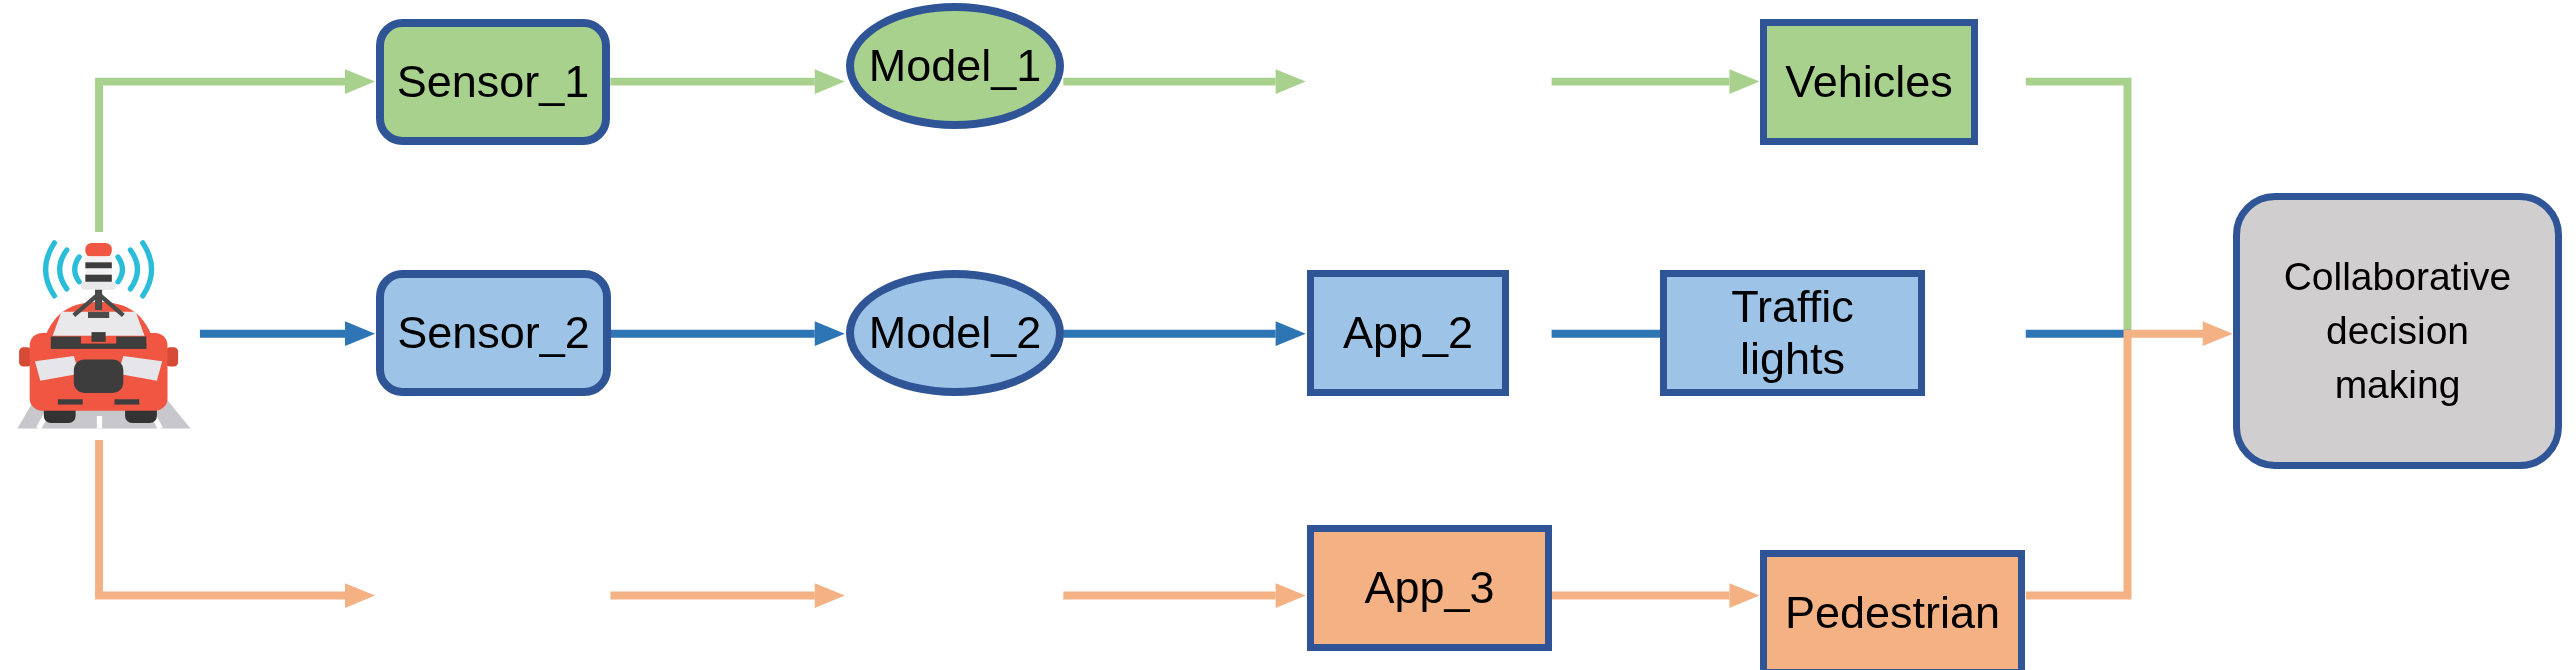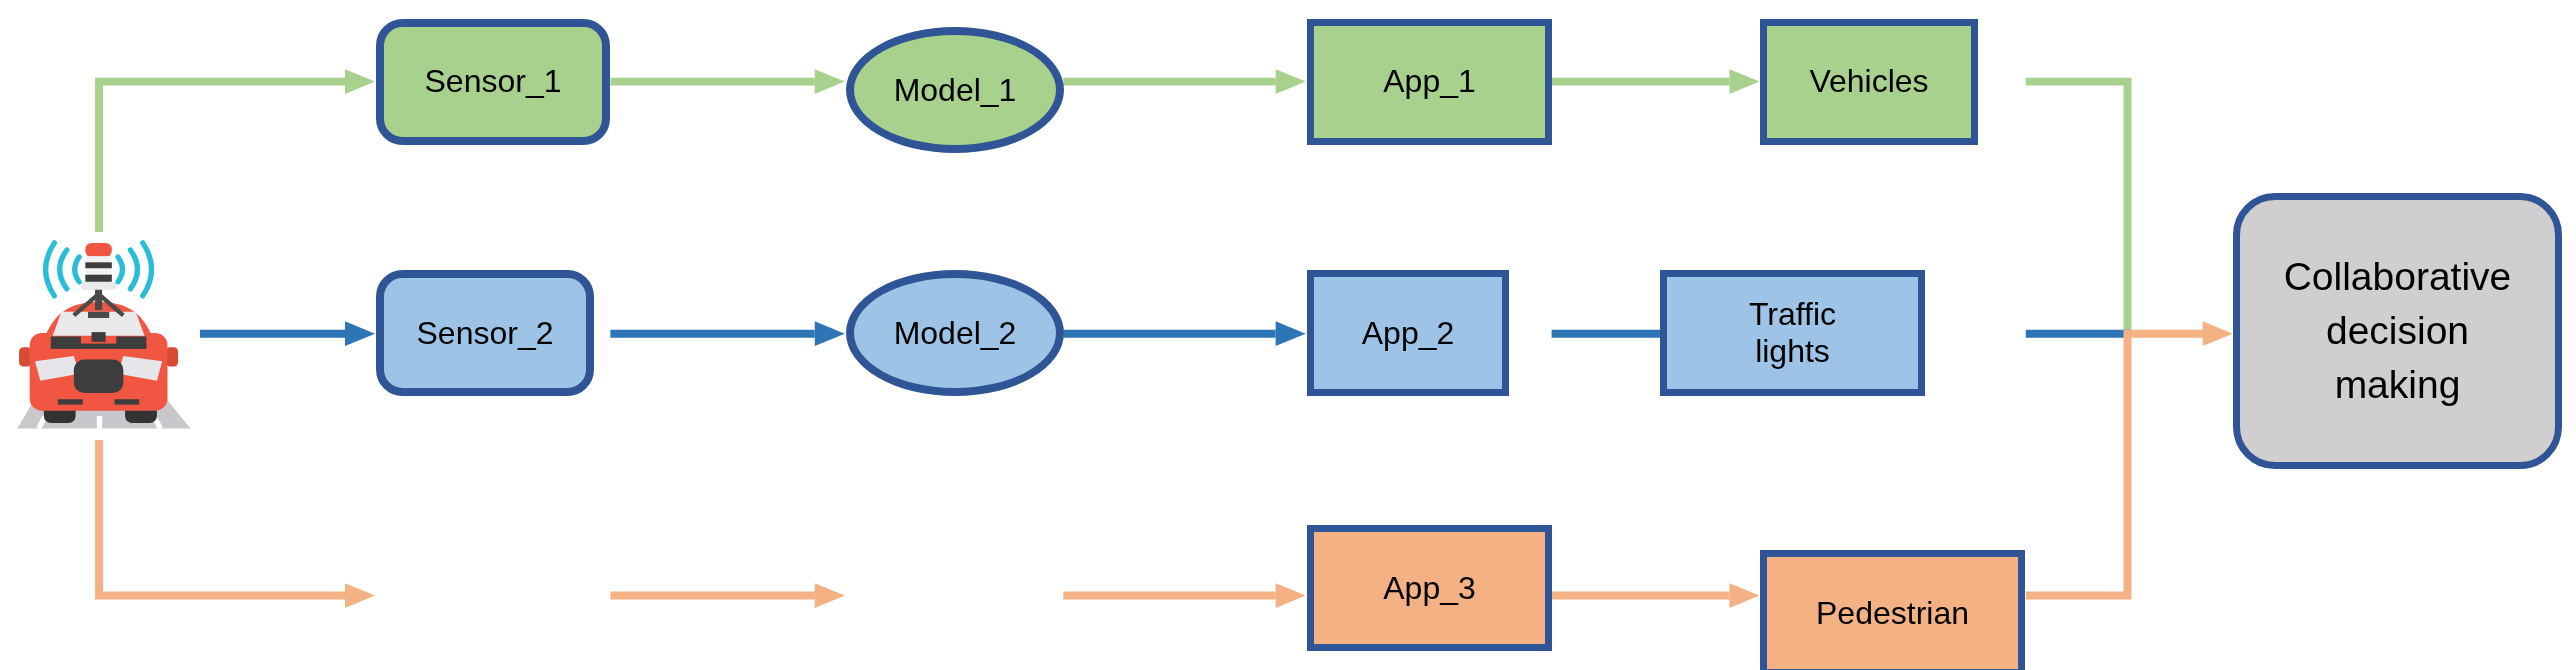--- a/index.html
+++ b/index.html
@@ -7,21 +7,21 @@
   .stage{position:relative;width:2576px;height:671px;background:var(--background,#fff);}
   .arrows{position:absolute;left:0;top:0;width:2576px;height:671px;}
   .flow line,.flow polyline{fill:none;stroke-width:9;}
   .flow.green line,.flow.green polyline{stroke:var(--green_line);}
   .flow.blue line,.flow.blue polyline{stroke:var(--blue_line);}
   .flow.orange line,.flow.orange polyline{stroke:var(--orange_line);}
   .flow.green polygon{fill:var(--green_line);}
   .flow.blue polygon{fill:var(--blue_line);}
   .flow.orange polygon{fill:var(--orange_line);}
   .node{position:absolute;box-sizing:border-box;display:flex;align-items:center;justify-content:center;
-        text-align:center;color:var(--text,#000);font-size:32px;line-height:1.15;}
+        text-align:center;color:var(--text,#000);font-size:45px;line-height:1.15;}
   .node span{white-space:pre-line;}
   .node{border:7px solid var(--node_border);}
   .node.sensor{border-radius:26.5px;border-width:8px;}
   .node.ellipse{border-radius:50%;border-width:8.8px;}
   .node.green{background:var(--green_fill);}
   .node.blue{background:var(--blue_fill);}
   .node.orange{background:var(--orange_fill);}
   .node.collab{background:var(--gray_fill);border-radius:42px;font-size:39px;line-height:1.38;}
   .car{position:absolute;left:12.4px;top:232px;width:182px;height:202px;}
   .car-red{fill:var(--car_red);}
@@ -109,31 +109,28 @@
     <polygon points="26,146 70,140 76,160 32,168" fill="#e6e6ea"></polygon>
     <polygon points="170,146 126,140 120,160 164,168" fill="#e6e6ea"></polygon>
     <rect class="detail-dark" x="70" y="144" width="56" height="38" rx="12"></rect>
     <rect class="detail-dark" x="52" y="189" width="28" height="6"></rect>
     <rect class="detail-dark" x="116" y="189" width="28" height="6"></rect>
   </svg>
 
   <div class="node sensor green" style="left:376px;top:18.6px;width:234px;height:126px">
       <span>Sensor_1</span>
     </div>
-  <div class="node ellipse green" style="left:846px;top:27px;width:218px;height:126px">
+  <div class="node ellipse green" style="left:846px;top:3px;width:218px;height:126px">
       <span>Model_1</span>
-    </div>
-  <div class="node green" style="left:1307px;top:18.6px;width:245px;height:126px">
-      <span>App_1</span>
     </div>
   <div class="node green" style="left:1760px;top:18.6px;width:218px;height:126px">
       <span>Vehicles</span>
     </div>
 
-  <div class="node sensor blue" style="left:376px;top:270px;width:218px;height:126px">
+  <div class="node sensor blue" style="left:376px;top:270px;width:235px;height:126px">
       <span>Sensor_2</span>
     </div>
   <div class="node ellipse blue" style="left:846px;top:270px;width:218px;height:126px">
       <span>Model_2</span>
     </div>
   <div class="node blue" style="left:1307px;top:270px;width:202px;height:126px">
       <span>App_2</span>
     </div>
   <div class="node blue" style="left:1660px;top:270px;width:265px;height:126px">
       <span>Traffic

